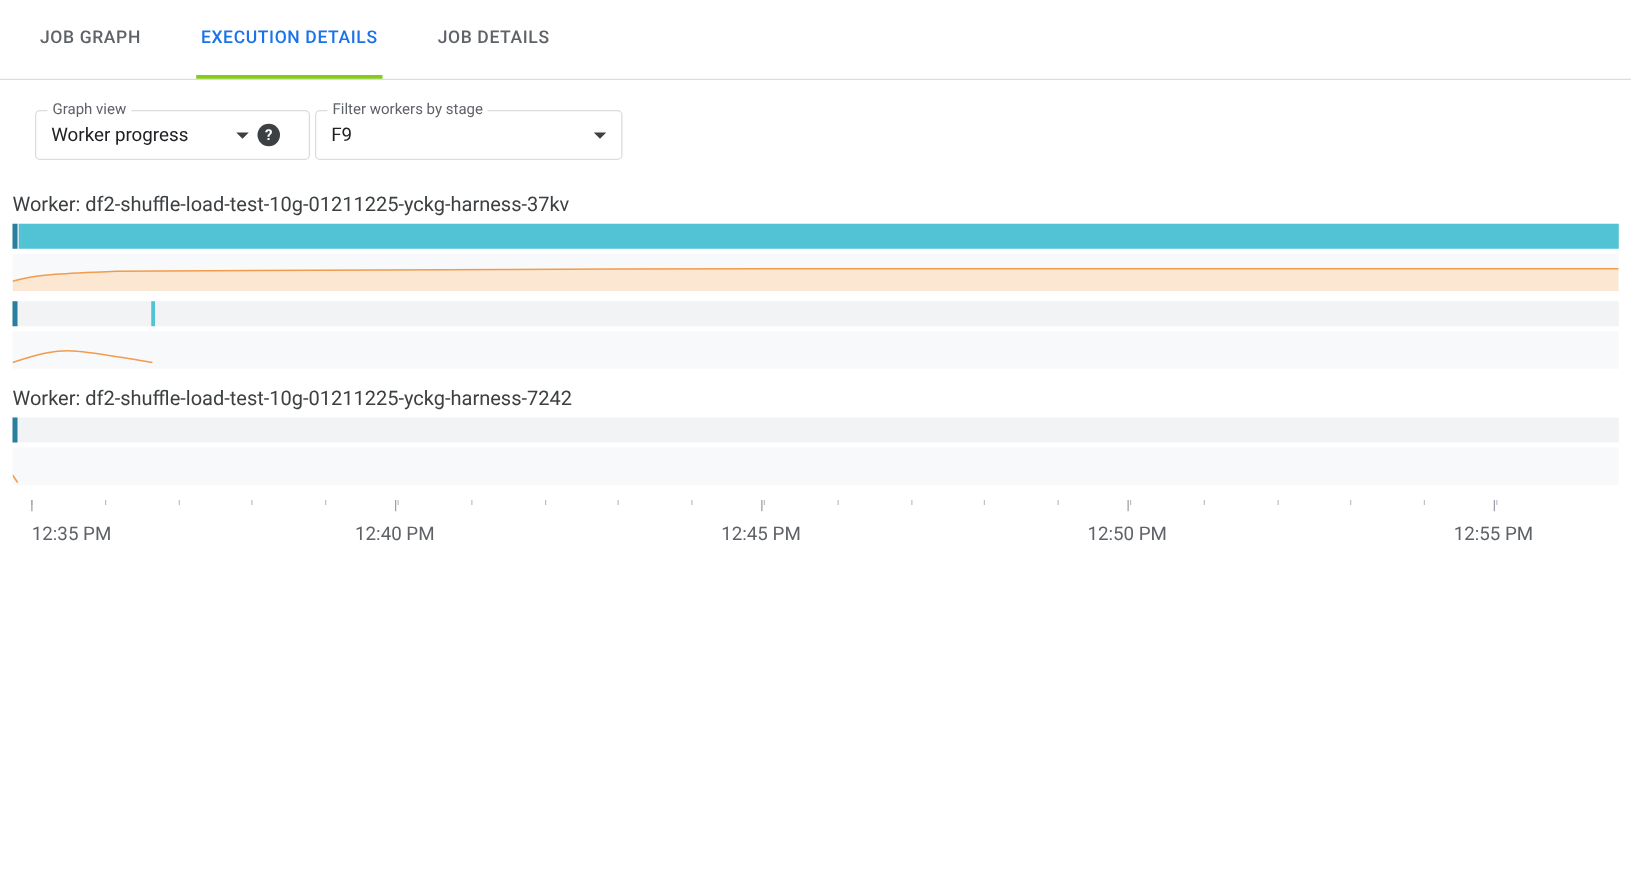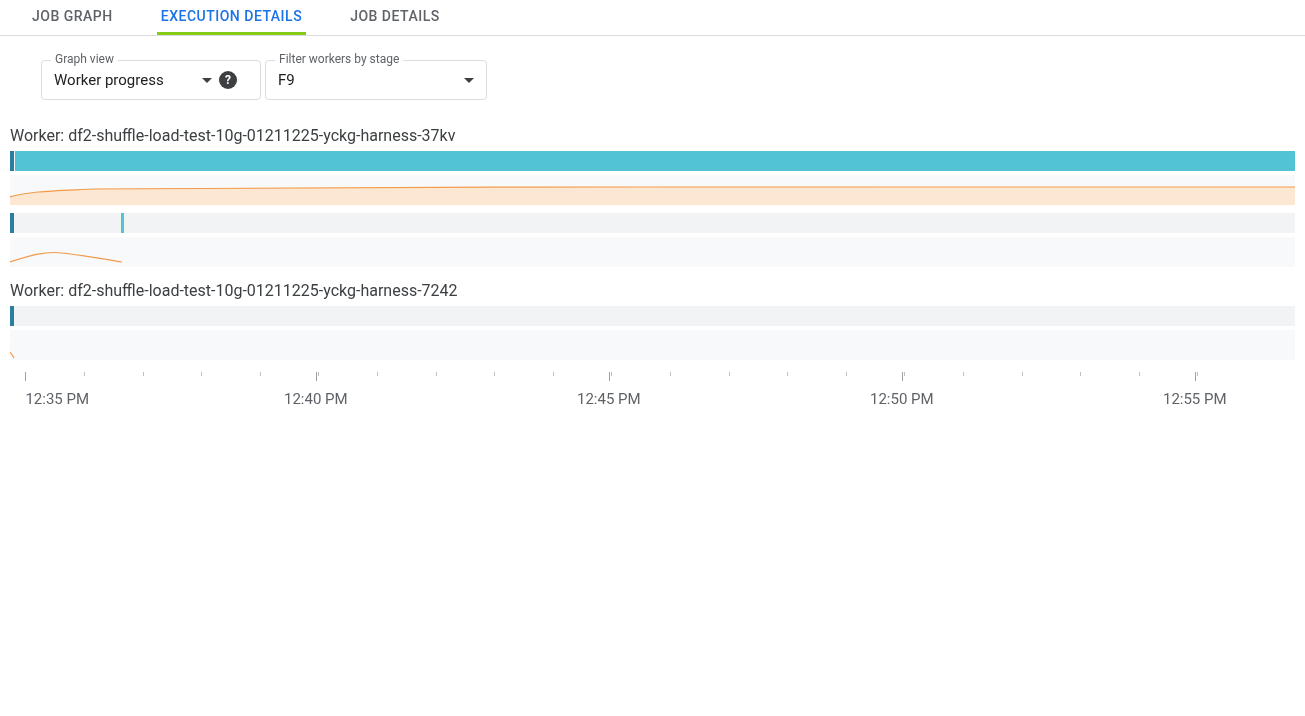--- a/index.html
+++ b/index.html
@@ -13,21 +13,21 @@
       color: #202124;
       font-size: 14px;
     }
     .tabs {
       display: flex;
       border-bottom: 1px solid #dadce0;
       padding-left: 28px;
       gap: 40px;
     }
     .tab {
-      padding: 8px 4px;
+      padding: 22px 4px;
       font-size: 14px;
       font-weight: 500;
       color: #5f6368;
       letter-spacing: 0.5px;
       cursor: pointer;
       border-bottom: 3px solid transparent;
       position: relative;
     }
     .tab.active {
       color: #1a73e8;
@@ -64,27 +64,26 @@
       cursor: pointer;
       background: #fff;
     }
     .dropdown .value {
       flex: 1;
     }
     .graph-view-field {
       display: flex;
       align-items: center;
       gap: 8px;
-      margin-left: 13px;
     }
     .graph-view-field .dropdown {
       width: 220px;
     }
     .filter-field .dropdown {
-      width: 222px;
+      width: 246px;
     }
     .help-icon {
       width: 18px;
       height: 18px;
       border-radius: 50%;
       background: #3c4043;
       color: #fff;
       font-size: 12px;
       font-weight: 700;
       display: flex;

